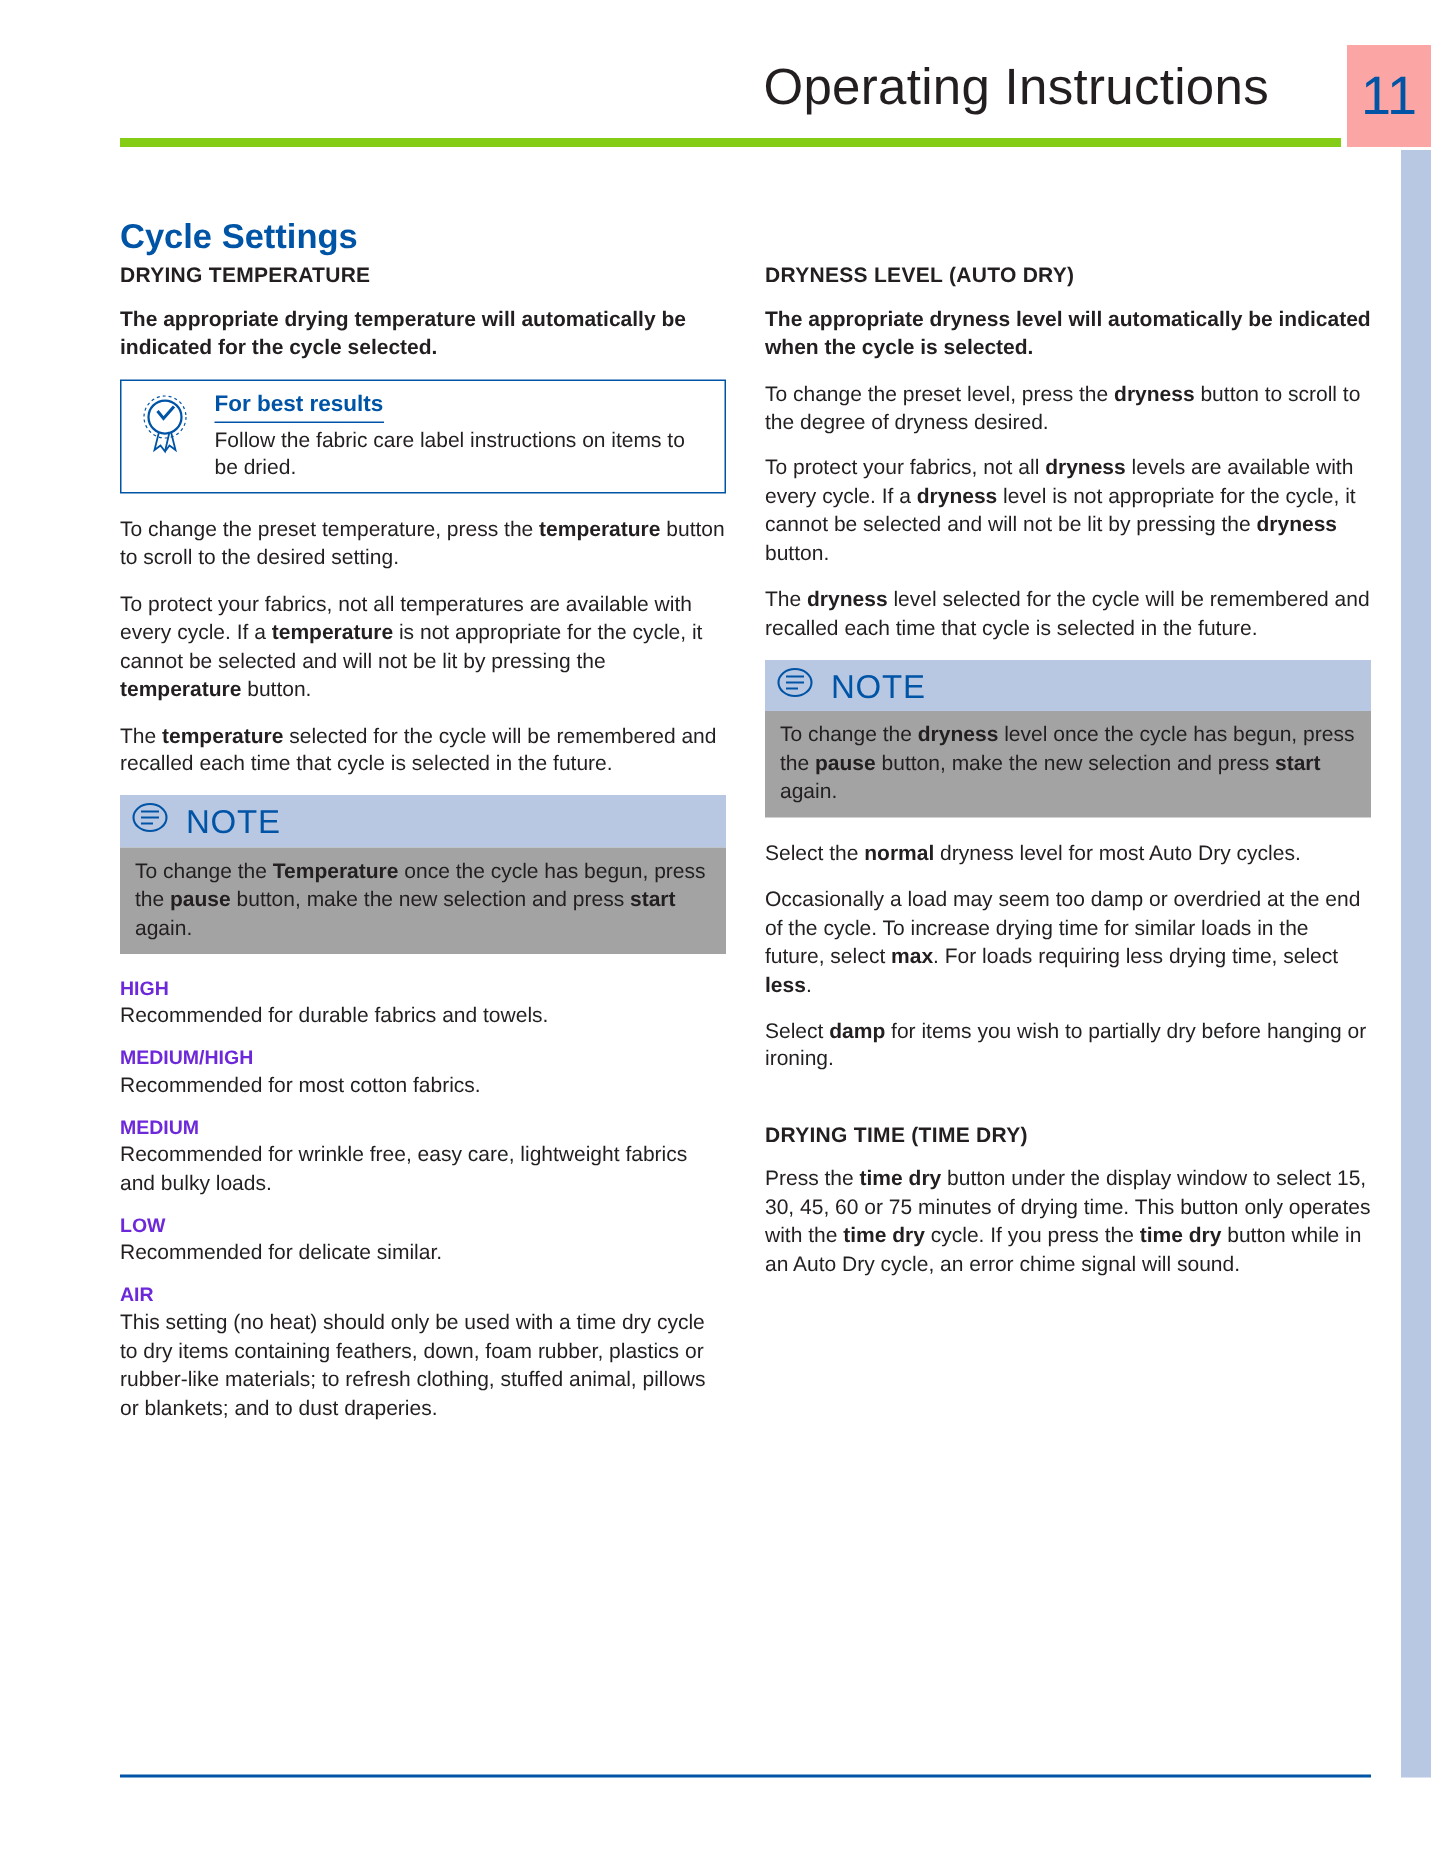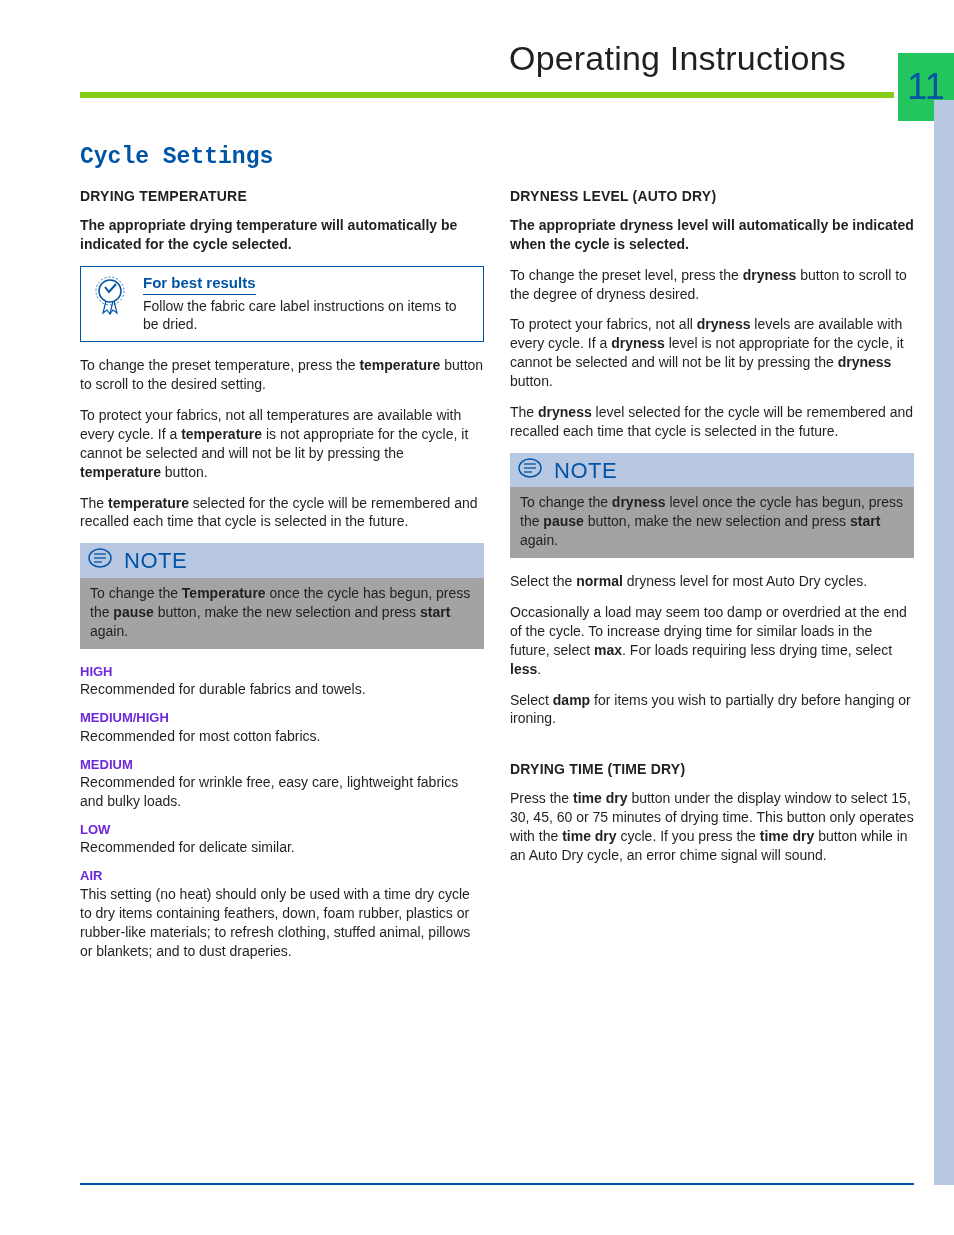--- a/index.html
+++ b/index.html
@@ -1,20 +1,20 @@
 <!DOCTYPE html>
 <html><head>
 <meta charset="utf-8">
 <style>
 * { margin:0; padding:0; box-sizing:border-box; }
 body { font-family: Helvetica, Arial, sans-serif; background:#fff; width:954px; margin:0 auto; color:#231f20; line-height:1.35; }
 .page { position:relative; padding:36px 40px 40px 80px; min-height:1235px; }
-.page-num-box { position:absolute; top:30px; right:0; width:60px; height:68px; background:#22c55e; color:#0054a6; font-size:36px; font-weight:400; display:flex; align-items:center; justify-content:center; border-left:4px solid #fff;margin-top:23px; }
+.page-num-box { position:absolute; top:30px; right:0; width:60px; height:68px; background:#fca5a5; color:#0054a6; font-size:36px; font-weight:400; display:flex; align-items:center; justify-content:center; border-left:4px solid #fff; }
 .page-title { font-size:34px; font-weight:400; color:#231f20; text-align:right; padding-right:68px; padding-bottom:10px; border-bottom:6px solid #84cc16; margin-bottom:44px; letter-spacing:0.2px; }
-.section-title { color:#0054a6; font-size:23px; font-weight:bold; margin-bottom:14px;font-family:Liberation Mono, monospace; }
+.section-title { color:#0054a6; font-size:23px; font-weight:bold; margin-bottom:1px; }
 .cols { display:flex; gap:26px; }
 .col { flex:1; font-size:14px; }
 .sub-head { font-weight:bold; font-size:14px; margin-bottom:10px; letter-spacing:0.2px; }
 .para { margin-bottom:12px; }
 .bold { font-weight:bold; }
 .tip-box { border:1px solid #0054a6; display:flex; align-items:flex-start; gap:10px; padding:6px 15px 8px 6px; margin:8px 0 14px; }
 .tip-icon { flex:0 0 46px; }
 .tip-title { color:#0054a6; font-weight:bold; font-size:15px; border-bottom:1.5px solid #0054a6; display:inline-block; margin-bottom:2px; padding-bottom:1px; }
 .tip-text { font-size:14px; line-height:1.3; }
 .note-bar { background:#b8c7e2; display:flex; align-items:flex-start; gap:12px; padding:3px 10px 2px 8px; margin-bottom:0; }

